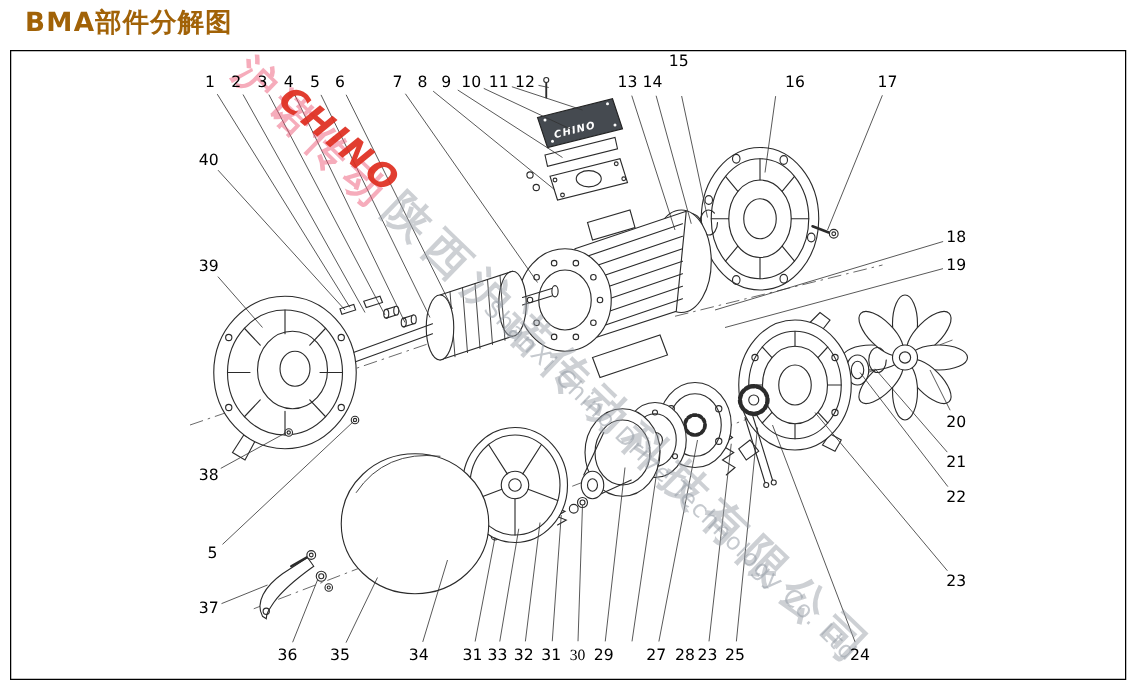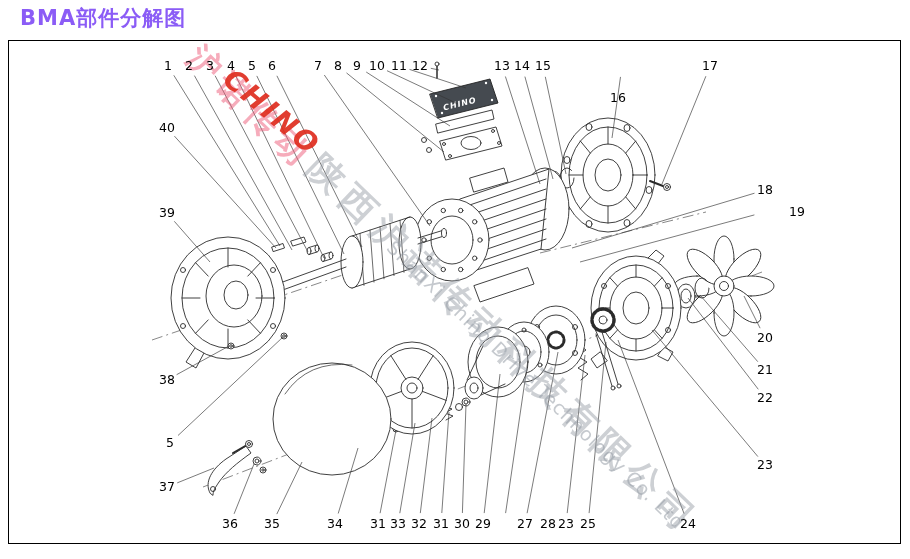--- a/index.html
+++ b/index.html
@@ -2,21 +2,21 @@
 <html><head>
 <meta charset="utf-8">
 <style>
   html,body{margin:0;padding:0;}
   body{
     width:910px;height:559px;position:relative;overflow:hidden;
     background:#fff;font-family:"DejaVu Sans","Liberation Sans",sans-serif;
   }
   .page-title{
     position:absolute;left:20px;top:4px;
-    font-size:21px;font-weight:bold;color:#8b5cf6;letter-spacing:1px;
+    font-size:21px;font-weight:bold;color:#a16207;letter-spacing:1px;
   }
   .frame{
     position:absolute;left:8px;top:40px;width:891px;height:502px;
     border:1.6px solid #000;background:transparent;
   }
   #drawing,#overlay{position:absolute;left:0;top:0;width:910px;height:559px;}
   #drawing{z-index:1;}
   .wm-layer{position:absolute;left:0;top:0;width:910px;height:559px;z-index:2;pointer-events:none;}
   .wm{position:absolute;transform-origin:0 0;white-space:nowrap;}
   .wm-chino{left:238px;top:62px;transform:rotate(40deg);font-style:italic;font-weight:bold;font-size:28px;color:rgba(222,45,30,.92);letter-spacing:3px;}
@@ -339,36 +339,36 @@
     <div class="callout" style="left: 252px; top: 66px;">5</div>
     <div class="callout" style="left: 272px; top: 66px;">6</div>
     <div class="callout" style="left: 318px; top: 66px;">7</div>
     <div class="callout" style="left: 338px; top: 66px;">8</div>
     <div class="callout" style="left: 357px; top: 66px;">9</div>
     <div class="callout" style="left: 377px; top: 66px;">10</div>
     <div class="callout" style="left: 399px; top: 66px;">11</div>
     <div class="callout" style="left: 420px; top: 66px;">12</div>
     <div class="callout" style="left: 502px; top: 66px;">13</div>
     <div class="callout" style="left: 522px; top: 66px;">14</div>
-    <div class="callout" style="left: 543px; top: 66px;">15</div>
-    <div class="callout" style="left: 618px; top: 66px; margin-top: 32px;">16</div>
+    <div class="callout" style="left: 543px; top: 49px;">15</div>
+    <div class="callout" style="left: 636px; top: 66px;">16</div>
     <div class="callout" style="left: 710px; top: 66px;">17</div>
     <div class="callout" style="left: 765px; top: 190px;">18</div>
-    <div class="callout" style="left: 765px; top: 212px; margin-left: 32px;">19</div>
+    <div class="callout" style="left: 765px; top: 212px;">19</div>
     <div class="callout" style="left: 765px; top: 338px;">20</div>
     <div class="callout" style="left: 765px; top: 370px;">21</div>
     <div class="callout" style="left: 765px; top: 398px;">22</div>
     <div class="callout" style="left: 765px; top: 465px;">23</div>
     <div class="callout" style="left: 688px; top: 524px; text-align: right;">24</div>
     <div class="callout" style="left: 588px; top: 524px;">25</div>
     <div class="callout" style="left: 566px; top: 524px;">23</div>
     <div class="callout" style="left: 525px; top: 524px;">27</div>
     <div class="callout" style="left: 504px; top: 524px; margin-left: 44px;">28</div>
     <div class="callout" style="left: 483px; top: 524px;">29</div>
-    <div class="callout" style="left: 462px; top: 524px;">30</div>
+    <div class="callout" style="left: 462px; top: 524px; font-family: Liberation Serif, serif;">30</div>
     <div class="callout" style="left: 441px; top: 524px;">31</div>
     <div class="callout" style="left: 419px; top: 524px;">32</div>
     <div class="callout" style="left: 398px; top: 524px;">33</div>
     <div class="callout" style="left: 378px; top: 524px;">31</div>
     <div class="callout" style="left: 335px; top: 524px;">34</div>
     <div class="callout" style="left: 272px; top: 524px;">35</div>
     <div class="callout" style="left: 230px; top: 524px;">36</div>
     <div class="callout" style="left: 167px; top: 487px;">37</div>
     <div class="callout" style="left: 167px; top: 380px;">38</div>
     <div class="callout" style="left: 170px; top: 443px;">5</div>

